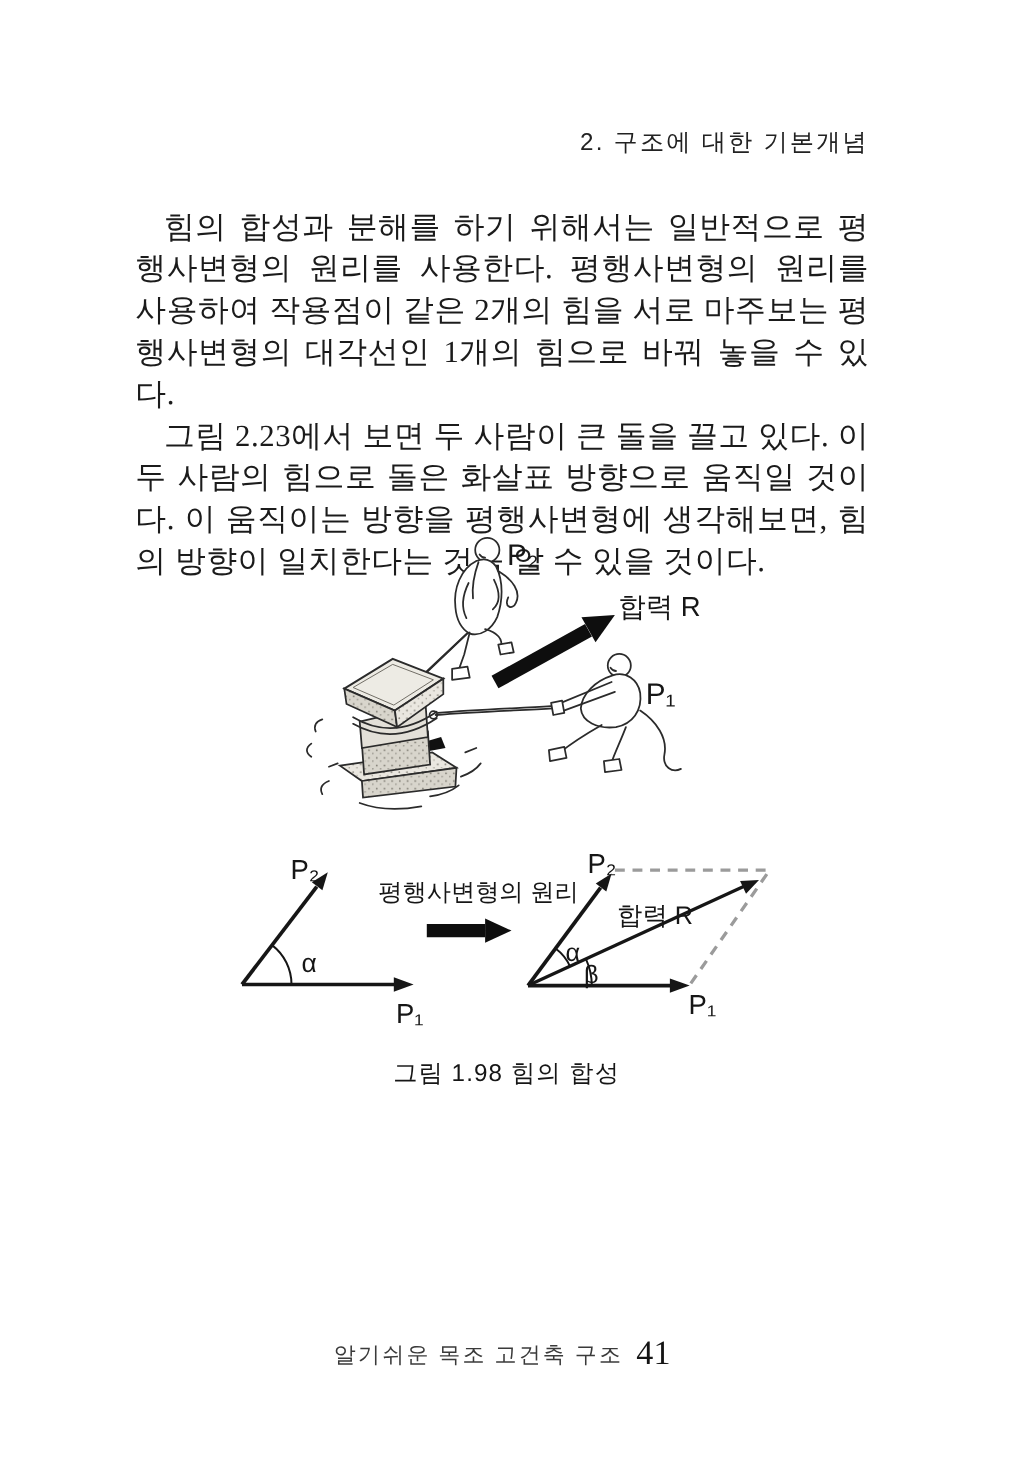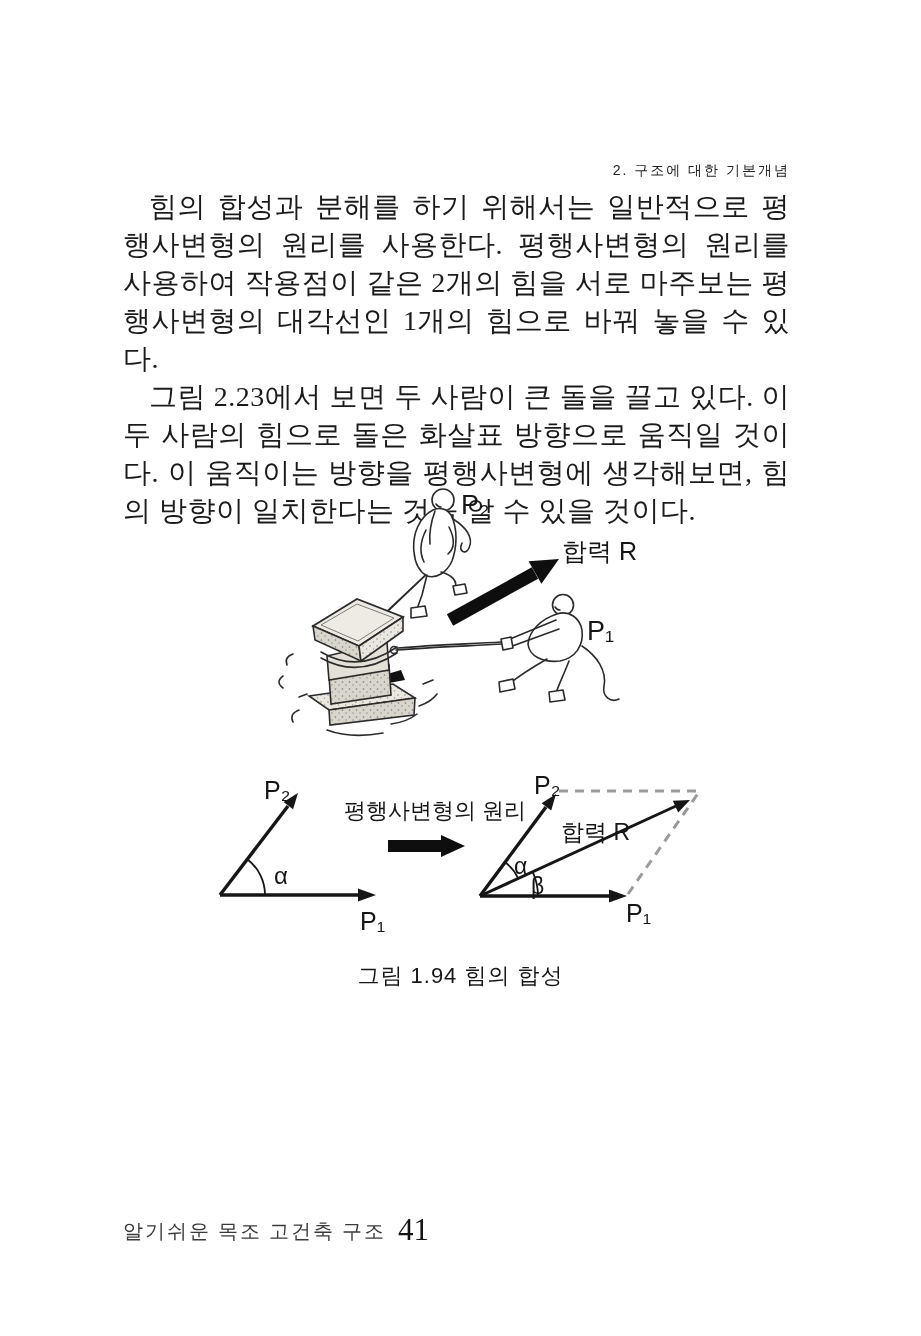--- a/index.html
+++ b/index.html
@@ -4,38 +4,38 @@
 <style>
   html,body{margin:0;padding:0;}
   body{
     width:921px;height:1336px;background:#ffffff;position:relative;overflow:hidden;
     font-family:"Liberation Serif","DejaVu Serif",serif;color:#1b1b1b;
   }
   .page{position:absolute;inset:0;}
   .running-head{
     position:absolute;top:114px;left:123px;right:131px;text-align:right;
     font-family:"Liberation Sans","DejaVu Sans",sans-serif;
-    font-size:14px;letter-spacing:2px;color:#222;margin-top:48px;
+    font-size:22px;letter-spacing:2px;color:#222;
   }
   .bodytext{
     position:absolute;left:123px;width:667px;font-size:28px;line-height:38px;
     text-align:justify;letter-spacing:0.5px;
   }
   .flow-1{top:188px;}
   .flow-2{top:1037px;}
   .bodytext p{margin:0;text-indent:26px;}
   .illustration{position:absolute;left:263px;top:448px;}
   .vector-diagram{position:absolute;left:178px;top:758px;}
   .fig-caption{
     position:absolute;top:961px;left:0;width:921px;text-align:center;
     font-family:"Liberation Sans","DejaVu Sans",sans-serif;
     font-size:22px;letter-spacing:1px;color:#161616;
   }
   .footer{
-    position:absolute;top:1212px;left:123px;right:131px;text-align:left;
+    position:absolute;top:1212px;left:123px;right:131px;text-align:center;
   }
   .footer .book-title{
     font-size:20px;letter-spacing:2px;color:#3a3a3a;vertical-align:baseline;
   }
   .footer .page-num{
     font-size:31px;color:#141414;margin-left:12px;vertical-align:-2px;
   }
   svg text{font-family:"Liberation Sans","DejaVu Sans",sans-serif;fill:#161616;}
   .stroke-art{fill:none;stroke:#2b2b2b;stroke-width:1.6;stroke-linecap:round;stroke-linejoin:round;}
   .fill-white{fill:#ffffff;stroke:#2b2b2b;stroke-width:1.6;stroke-linejoin:round;}
@@ -174,20 +174,20 @@
       <path d="M 327.1 104.3 A 42 42 0 0 1 340.2 120.5" fill="none" stroke="#161616" stroke-width="1.8"></path>
       <path d="M 354.7 113.9 A 58 58 0 0 1 360 138" fill="none" stroke="#161616" stroke-width="1.8"></path>
       <text x="356" y="36" font-size="25">P₂</text>
       <text x="383" y="82" font-size="23">합력 R</text>
       <text x="336" y="116" font-size="23">α</text>
       <text x="353" y="136" font-size="23">β</text>
       <text x="448" y="164" font-size="25">P₁</text>
     </g>
   </svg>
 
-  <div class="fig-caption">그림 1.94 힘의 합성</div>
+  <div class="fig-caption">그림 1.98 힘의 합성</div>
 
 
   <div class="footer">
     <span class="book-title">알기쉬운 목조 고건축 구조</span><span class="page-num">41</span>
   </div>
 
 </div>
 
 </body></html>

